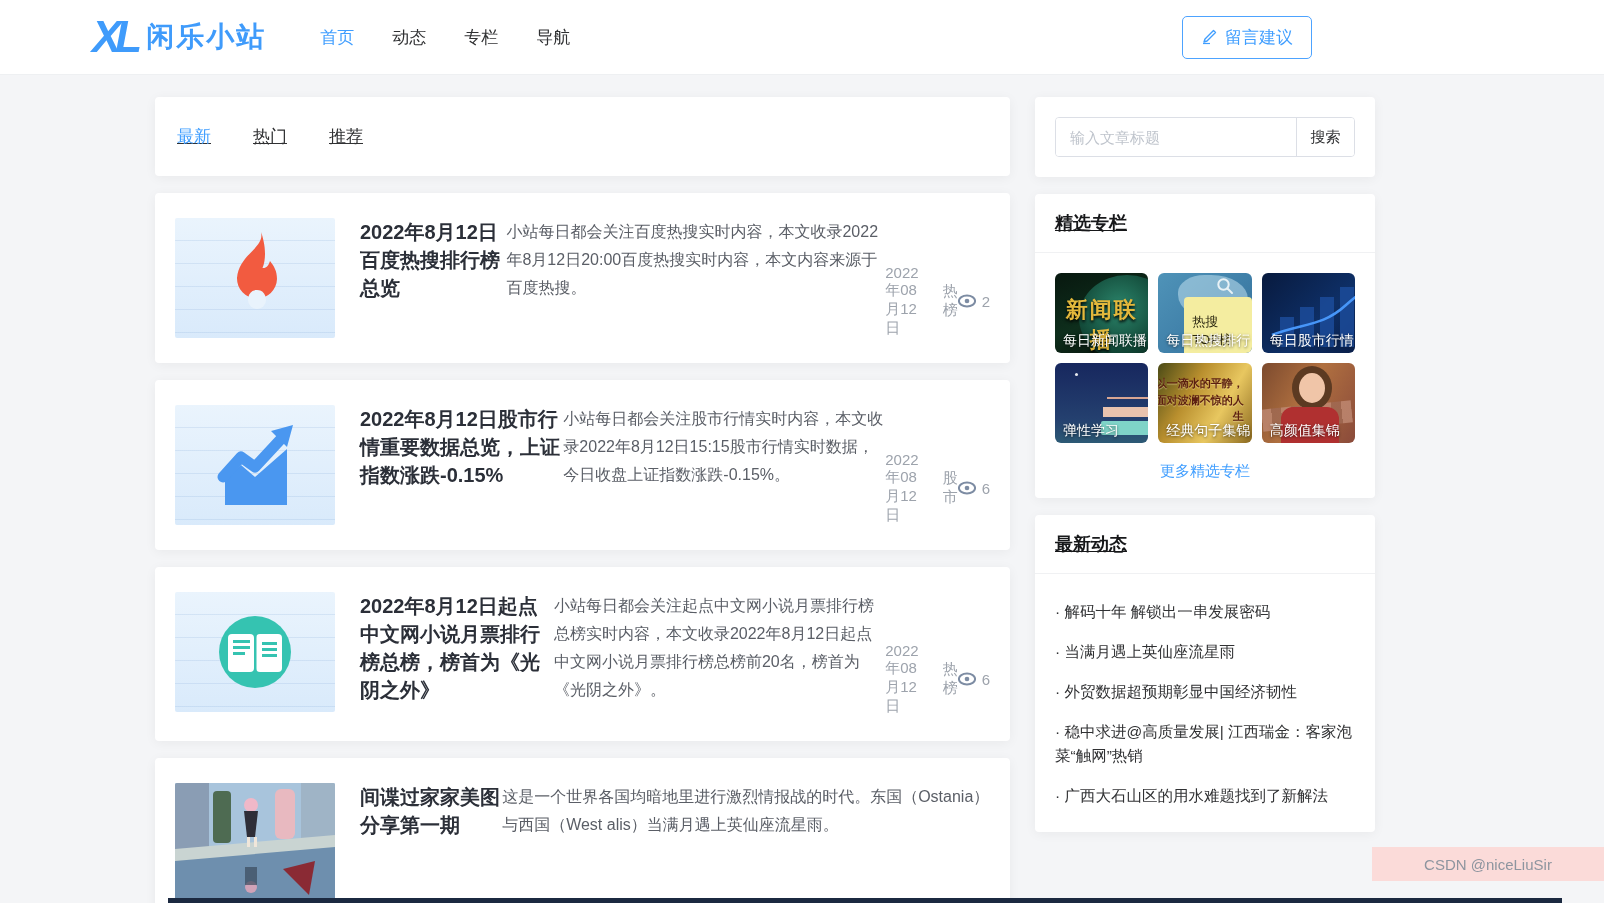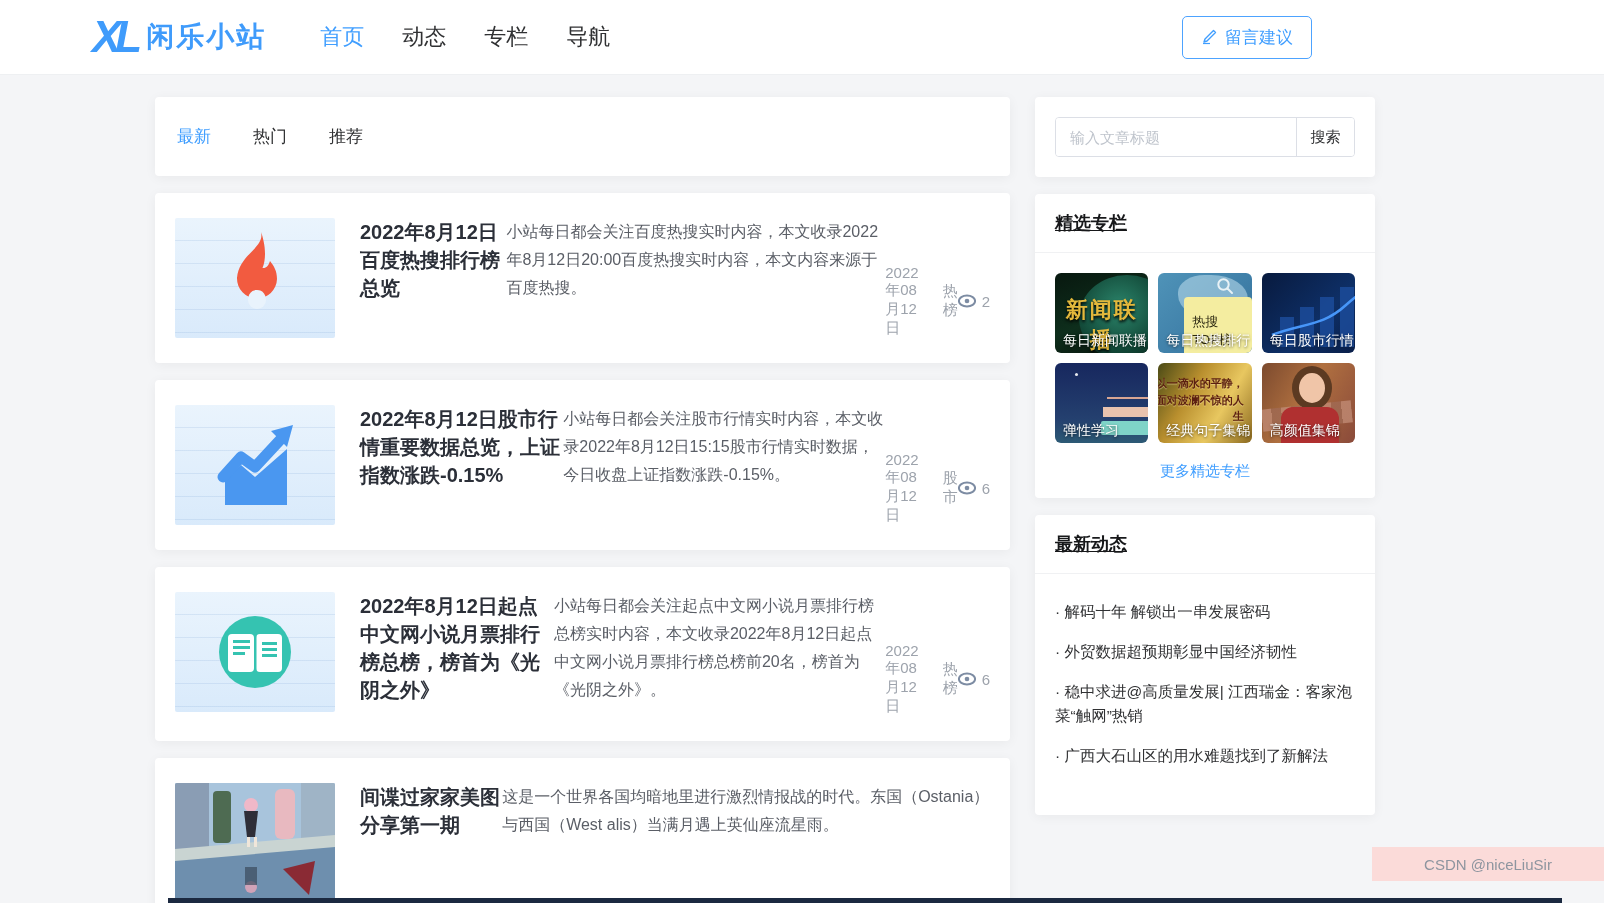--- a/index.html
+++ b/index.html
@@ -10,36 +10,36 @@
   
   .header { position:absolute; top:0; left:0; width:1604px; height:75px;
     background:#fff; border-bottom:1px solid #eef0f2; z-index:5; }
   .header-inner { width:1220px; margin-left:92px; height:100%;
     display:flex; align-items:center;gap:26px; }
   .logo { display:flex; align-items:center; cursor:pointer; }
   .logo-mark { font-size:44px; font-weight:900; color:#3f9bfb;
     letter-spacing:-6px; font-style:italic; line-height:1; margin-right:10px; }
   .logo-text { font-size:28px; font-weight:800; color:#3f9bfb; letter-spacing:2px; }
   .nav { display:flex; margin-left:28px; gap:38px; }
-  .nav-item { font-size:22px; color:#303133; cursor:pointer; }
+  .nav-item { font-size:17px; color:#303133; cursor:pointer; }
   .nav-item.active { color:#409eff; }
   .spacer { flex:1; }
   .feedback-btn { display:flex; align-items:center; gap:8px;
     border:1.5px solid #4da3ff; color:#409eff; background:#fff;
     border-radius:5px; padding:9px 18px; font-size:17px; cursor:pointer; }
 
   
   .main { position:absolute; top:97px; left:155px; width:1220px;
     display:flex; gap:25px; }
   .col-left { width:855px; display:flex; flex-direction:column; gap:17px; }
   .col-right { width:340px; display:flex; flex-direction:column; gap:17px; }
   .card { background:#fff; border-radius:4px; box-shadow:0 2px 12px rgba(0,0,0,.05); }
 
   
-  .tabs-card { padding:28px 22px; display:flex; gap:42px; }
+  .tabs-card { padding:28px 22px; display:flex; gap:42px;text-decoration:underline; }
   .tab { font-size:17px; color:#303133; cursor:pointer; }
   .tab.active { color:#409eff; }
 
   
   .article-card { display:flex; padding:25px 20px; cursor:pointer; }
   .thumb { width:160px; height:120px; border-radius:2px; flex:none;
     overflow:hidden; position:relative;
     background:linear-gradient(180deg,#eaf4fd 0%,#d9eafb 100%); }
   .thumb .lines { position:absolute; inset:0;
     background:repeating-linear-gradient(180deg,transparent 0 22px,rgba(120,160,210,.18) 22px 23px); }
@@ -327,20 +327,21 @@
           <div class="feat-caption">高颜值集锦</div>
         </div>
       </div>
       <div class="more-link">更多精选专栏</div>
     </div>
 
     <div class="card" style="min-height:300px;">
       <div class="section-head">最新动态</div>
       <ul class="latest-list">
         <li class="latest-item">· 解码十年 解锁出一串发展密码</li>
+        <li class="latest-item">· 当满月遇上英仙座流星雨</li>
         <li class="latest-item">· 外贸数据超预期彰显中国经济韧性</li>
         <li class="latest-item">· 稳中求进@高质量发展| 江西瑞金：客家泡菜“触网”热销</li>
         <li class="latest-item">· 广西大石山区的用水难题找到了新解法</li>
       </ul>
     </div>
   </div>
 </div>
 
 <div class="watermark">CSDN @niceLiuSir</div>
 <div class="footer-edge"></div>

